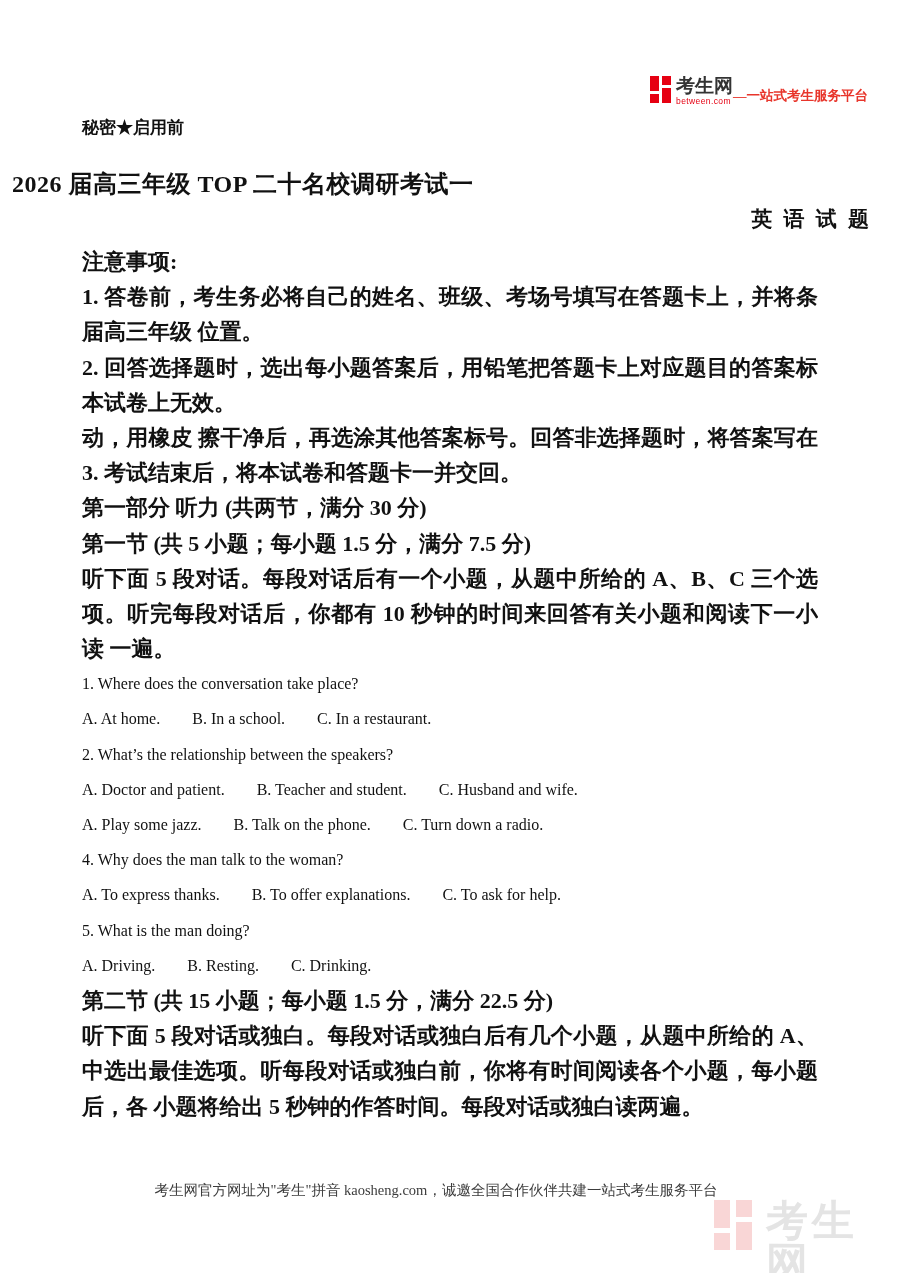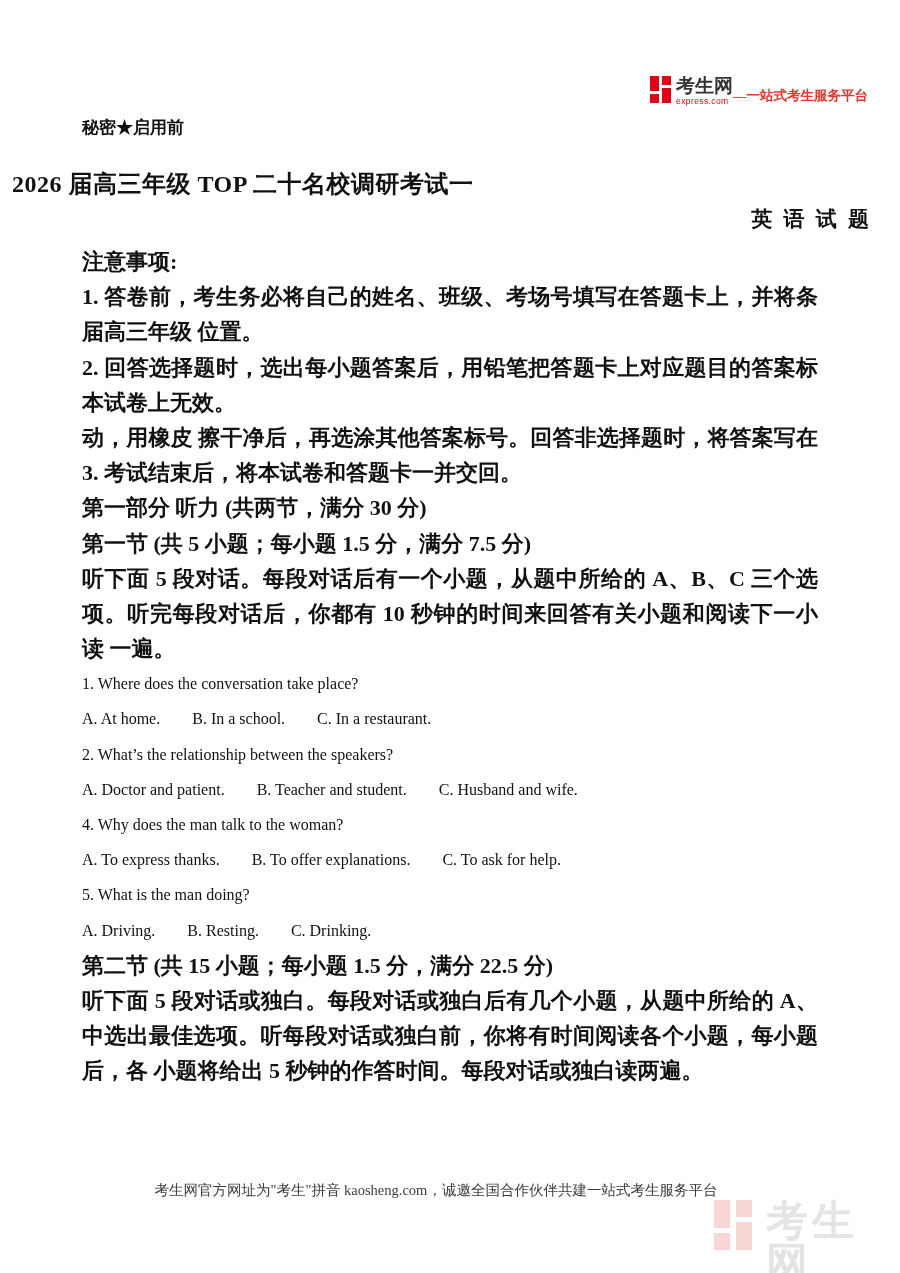--- a/index.html
+++ b/index.html
@@ -59,21 +59,21 @@
 
   <div class="logo">
     <div class="logo-icon">
       <i class="b1"></i>
         <i class="b2"></i>
         <i class="b3"></i>
         <i class="b4"></i>
     </div>
     <div class="logo-text">
       <span class="logo-brand">考生网</span>
-      <span class="logo-domain">express.com</span>
+      <span class="logo-domain">between.com</span>
     </div>
     <div class="logo-tagline"><span>—</span><span>一站式考生服务平台</span></div>
   </div>
 
   <div class="classification">秘密★启用前</div>
   <h1 class="title">2026 届高三年级 TOP 二十名校调研考试一</h1>
   <h2 class="subtitle">英 语 试 题</h2>
 
   <div class="body">
     <div class="line cn">注意事项:</div>
@@ -97,20 +97,25 @@
       <span class="opt">C. In a restaurant.</span>
     </div>
 
     <div class="line en">2. What’s the relationship between the speakers?</div>
     <div class="line en options">
       <span class="opt">A. Doctor and patient.</span>
       <span class="opt">B. Teacher and student.</span>
       <span class="opt">C. Husband and wife.</span>
     </div>
 
+    <div class="line en options">
+      <span class="opt">A. Play some jazz.</span>
+      <span class="opt">B. Talk on the phone.</span>
+      <span class="opt">C. Turn down a radio.</span>
+    </div>
 
     <div class="line en">4. Why does the man talk to the woman?</div>
     <div class="line en options">
       <span class="opt">A. To express thanks.</span>
       <span class="opt">B. To offer explanations.</span>
       <span class="opt">C. To ask for help.</span>
     </div>
 
     <div class="line en">5. What is the man doing?</div>
     <div class="line en options">

